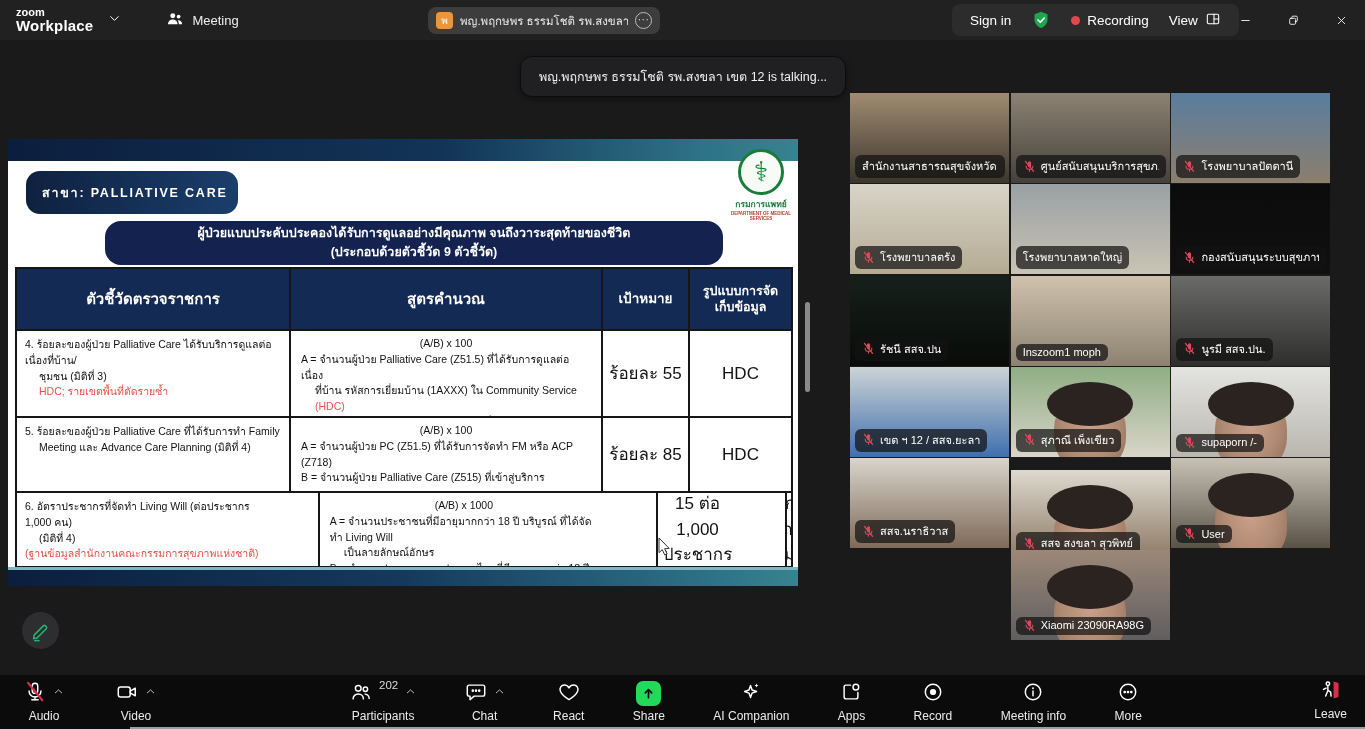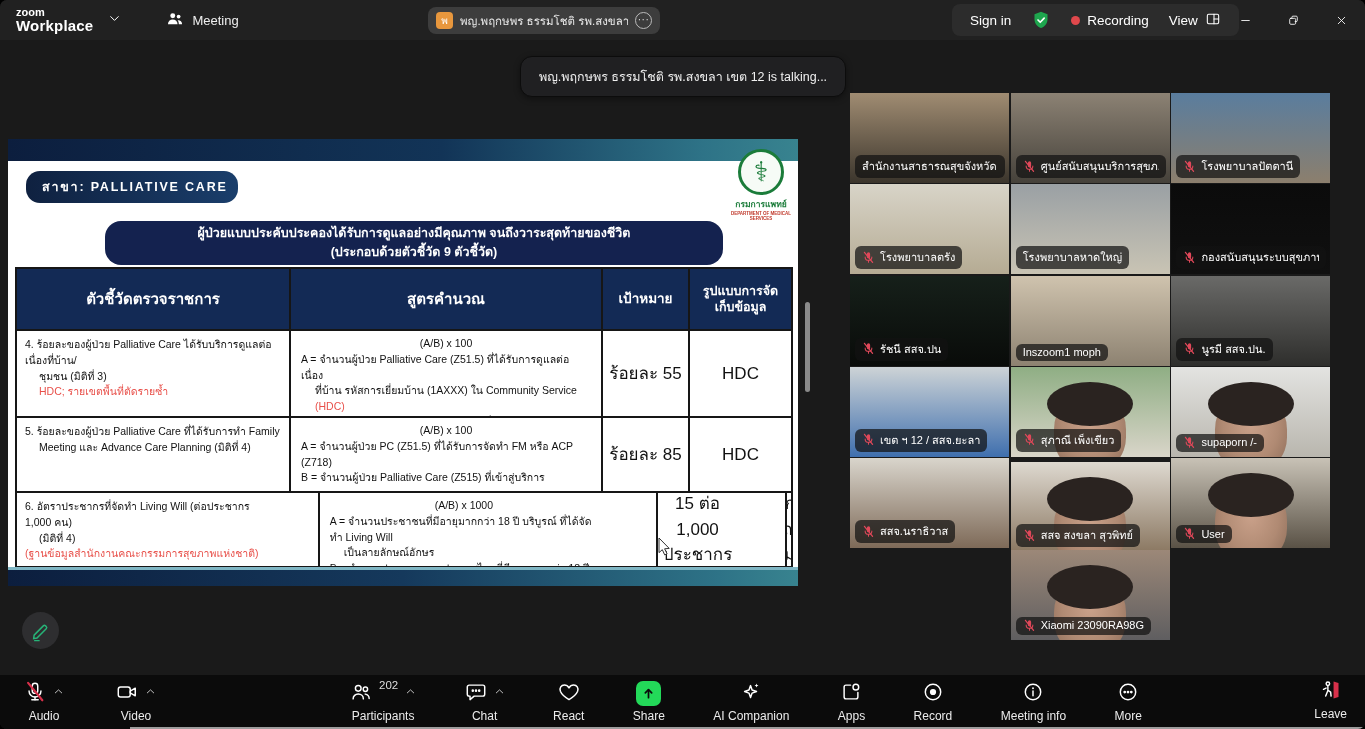--- a/index.html
+++ b/index.html
@@ -1,17 +1,17 @@
 <!DOCTYPE html>
 <html><head>
 <meta charset="utf-8">
 <style>
   * { box-sizing: border-box; margin: 0; padding: 0; }
   body { background:#000; font-family:"Liberation Sans","DejaVu Sans",sans-serif; }
-  #root { position:relative; width:1365px; height:729px; background:#1a1a1a; overflow:hidden;border-radius:7px; }
+  #root { position:relative; width:1365px; height:729px; background:#1a1a1a; overflow:hidden; }
 
   
   #topbar { position:absolute; left:0; top:0; width:1365px; height:40px; background:#212121; display:flex; align-items:center; }
   .zoomlogo { margin-left:16px; line-height:1; color:#fff; cursor:default; }
   .zoomlogo .l1 { font-size:11px; font-weight:bold; }
   .zoomlogo .l2 { font-size:15px; font-weight:bold; letter-spacing:.2px; }
   .chev-down { margin-left:14px; color:#bbb; }
   .meeting-tab { display:flex; align-items:center; gap:8px; margin-left:44px; color:#eee; font-size:13px; }
   .meeting-tab svg { width:18px; height:18px; }
   .doc-tab { position:absolute; left:428px; top:7px; width:232px; height:27px; background:#3d3d3d; border-radius:8px; display:flex; align-items:center; padding:0 8px; gap:7px; }
@@ -29,21 +29,21 @@
   .winbtn { width:48px; height:40px; display:flex; align-items:center; justify-content:center; color:#b5b5b5; font-size:13px; }
   .winbtn svg { width:13px; height:13px; }
 
   
   #toast { position:absolute; left:520px; top:56px; width:326px; height:41px; background:#202022; border:1px solid #0c0c0c; border-radius:12px; display:flex; align-items:center; justify-content:center; color:#f0f0f0; font-size:12.5px; box-shadow:0 2px 6px rgba(0,0,0,.4); }
 
   
   #slide { position:absolute; left:8px; top:139px; width:790px; height:447px; background:#fff; }
   .s-topbar { position:absolute; left:0; top:0; width:100%; height:22px; background:linear-gradient(90deg,#0c1e3e 0%,#123457 55%,#2e7387 88%,#38838f 100%); }
   .s-bottombar { position:absolute; left:0; top:428px; width:100%; height:19px; background:linear-gradient(90deg,#0c1e3e 0%,#15395c 50%,#2e7387 90%,#38838f 100%); border-top:3px solid #7fb6c4; }
-  .branch { position:absolute; left:18px; top:32px; width:212px; height:32px; background:linear-gradient(90deg,#0f2140,#1a3e6b); border-radius:14px; display:flex; align-items:center; padding-left:16px; color:#fff; font-weight:bold; font-size:12.5px; letter-spacing:1.8px; }
+  .branch { position:absolute; left:18px; top:32px; width:212px; height:43px; background:linear-gradient(90deg,#0f2140,#1a3e6b); border-radius:14px; display:flex; align-items:center; padding-left:16px; color:#fff; font-weight:bold; font-size:12.5px; letter-spacing:1.8px; }
   .moph-logo { position:absolute; left:722px; top:10px; width:62px; text-align:center; }
   .moph-logo .ring { width:46px; height:46px; margin:0 auto; border:3px solid #1b7c3a; border-radius:50%; display:flex; align-items:center; justify-content:center; color:#1b7c3a; font-size:27px; background:#f6fbf6; }
   .moph-logo .nm { color:#1b7c3a; font-size:8.5px; font-weight:bold; margin-top:2px; }
   .moph-logo .sub { color:#c0392b; font-size:4.5px; font-weight:bold; }
   .banner { position:absolute; left:97px; top:82px; width:618px; height:44px; background:#14224f; border-radius:16px; display:flex; flex-direction:column; align-items:center; justify-content:center; color:#fff; font-weight:bold; font-size:12.5px; line-height:1.5; }
   #itable { position:absolute; left:7px; top:128px; width:778px; border:2px solid #161616; }
   .thead { display:flex; height:60px; background:#132a55; }
   .thead .tc { display:flex; align-items:center; justify-content:center; color:#fff; font-weight:bold; text-align:center; white-space:pre-line; line-height:1.3; }
   .trow { display:flex; border-top:2px solid #161616; background:#fff; }
   .tc { overflow:hidden; }
@@ -384,21 +384,21 @@
           <span class="mic">
             <svg viewBox="0 0 24 24">
               <rect x="9" y="2.5" width="6" height="11" rx="3" fill="#e0485a"></rect>
               <path d="M5.8 11a6.2 6.2 0 0 0 12.4 0M12 17.3v3.4" stroke="#e0485a" stroke-width="1.9" fill="none" stroke-linecap="round"></path>
               <line x1="4.5" y1="2.5" x2="19.5" y2="21" stroke="#e0485a" stroke-width="2.3" stroke-linecap="round"></line>
             </svg>
           </span>
           <span class="nm">สสจ.นราธิวาส</span>
         </div>
       </div>
-      <div class="tile" style="left: 160.7px; top: 369px; background: linear-gradient(rgb(222, 217, 208) 0%, rgb(139, 120, 98) 100%);">
+      <div class="tile" style="left: 160.7px; top: 377px; background: linear-gradient(rgb(222, 217, 208) 0%, rgb(139, 120, 98) 100%);">
         <div class="face"></div>
         <div class="badge">
           <span class="mic">
             <svg viewBox="0 0 24 24">
               <rect x="9" y="2.5" width="6" height="11" rx="3" fill="#e0485a"></rect>
               <path d="M5.8 11a6.2 6.2 0 0 0 12.4 0M12 17.3v3.4" stroke="#e0485a" stroke-width="1.9" fill="none" stroke-linecap="round"></path>
               <line x1="4.5" y1="2.5" x2="19.5" y2="21" stroke="#e0485a" stroke-width="2.3" stroke-linecap="round"></line>
             </svg>
           </span>
           <span class="nm">สสจ สงขลา สุวพิทย์</span>

